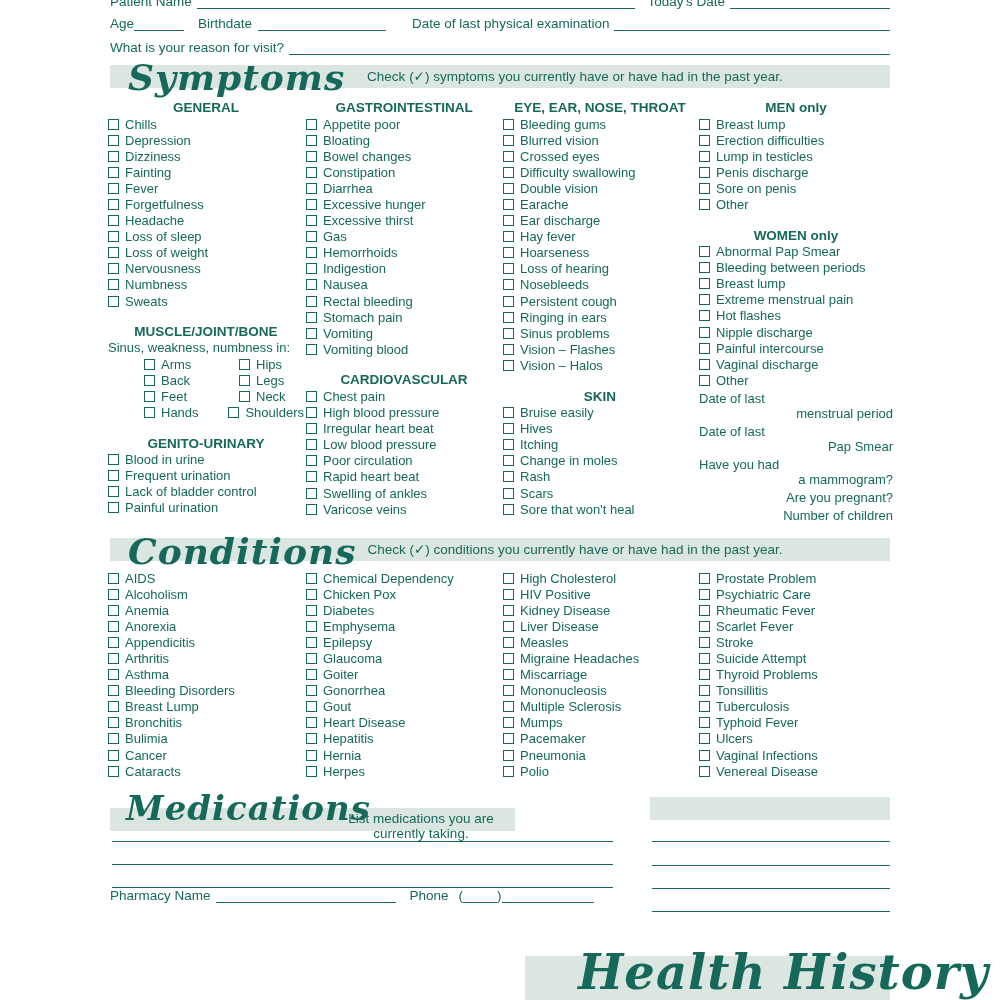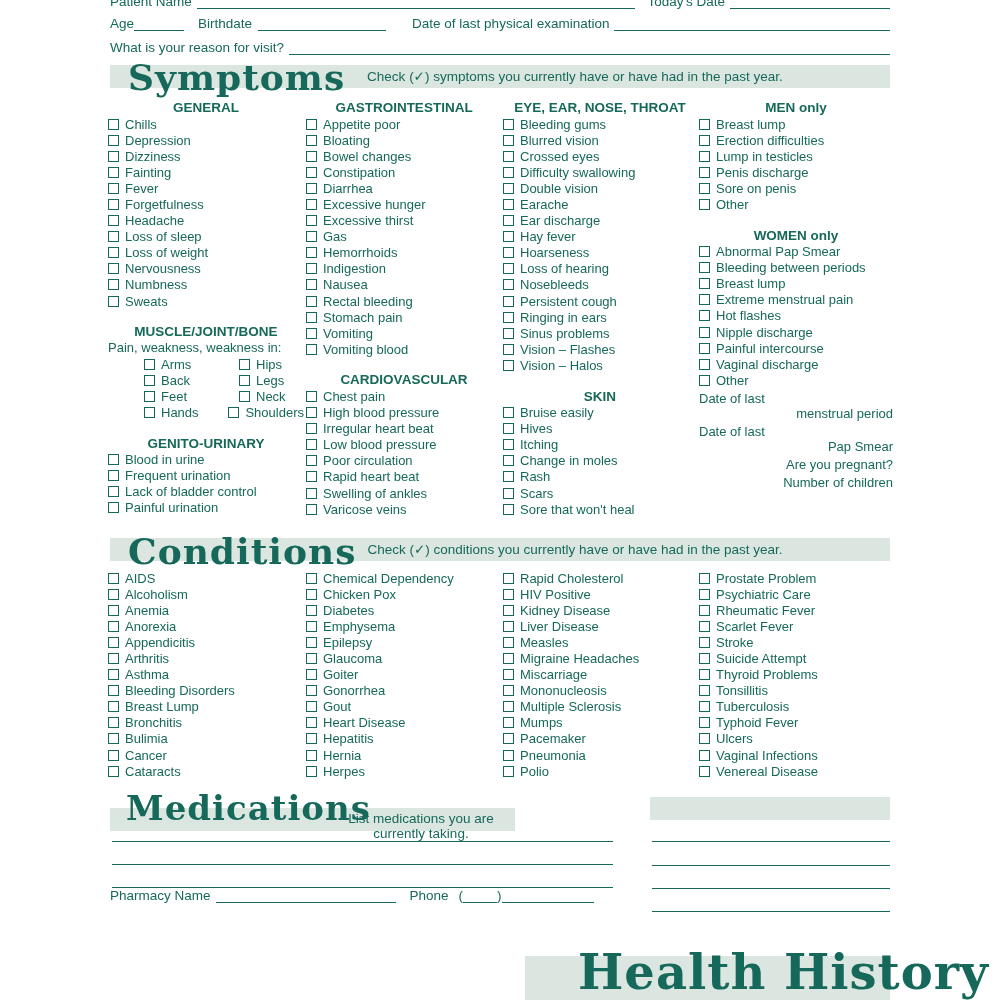--- a/index.html
+++ b/index.html
@@ -12,21 +12,21 @@
   }
   
   .hrow { position:absolute; display:flex; align-items:flex-end; font-size:13.5px; }
   .hrow span.lab { white-space:nowrap; }
   .bl { border-bottom:1.6px solid var(--ink); height:13px; display:inline-block; }
   .fill { flex:1; border-bottom:1.6px solid var(--ink); height:11px; margin-left:5px; }
   
   .band { position:absolute; background:var(--band); height:23px; }
   .script {
     position:absolute; font-family:"DejaVu Serif", serif;
-    font-weight:bold; color:var(--ink); letter-spacing:1px;
+    font-style:italic; font-weight:bold; color:var(--ink); letter-spacing:1px;
     white-space:nowrap;
   }
   .instr { position:absolute; top:3px; left:0; right:0; text-align:center; font-size:13.5px; }
   
   .col { position:absolute; }
   .colh { font-weight:bold; font-size:13.5px; text-align:center; height:16px; white-space:nowrap; }
   .note { font-size:13px; height:16px; white-space:nowrap; }
   .mt { margin-top:15px; }
   .chk { display:flex; align-items:center; height:16.1px; white-space:nowrap; }
   .box { width:11px; height:11px; border:1.6px solid var(--ink); background:#fff; margin-right:6px; flex:none; }
@@ -132,21 +132,21 @@
           <span class="box"></span>
           <span>Numbness</span>
         </label>
 
         <label class="chk">
           <span class="box"></span>
           <span>Sweats</span>
         </label>
       </div>
     <div class="colh mt">MUSCLE/JOINT/BONE</div>
-    <div class="note">Pain, weakness, weakness in:</div>
+    <div class="note">Sinus, weakness, numbness in:</div>
     <div>
 
         <div class="pair-row">
           <label class="chk half">
             <span class="box"></span>
             <span>Arms</span>
           </label>
           <label class="chk">
             <span class="box"></span>
             <span>Hips</span>
@@ -552,20 +552,27 @@
         </div>
 
         <div class="wq-item">
           <div class="wq-l1">Date of last</div>
           <div class="wq-l2">
             <span class="t">Pap Smear</span>
             <span class="fill"></span>
           </div>
         </div>
 
+        <div class="wq-item">
+          <div class="wq-l1">Have you had</div>
+          <div class="wq-l2">
+            <span class="t">a mammogram?</span>
+            <span class="fill"></span>
+          </div>
+        </div>
 
         <div class="wq-item">
 
           <div class="wq-l2">
             <span class="t">Are you pregnant?</span>
             <span class="fill"></span>
           </div>
         </div>
 
         <div class="wq-item">
@@ -719,21 +726,21 @@
           <span class="box"></span>
           <span>Herpes</span>
         </label>
       </div>
   </div>
   <div class="col" style="left:503px; top:570px; width:194px;">
     <div>
 
         <label class="chk">
           <span class="box"></span>
-          <span>Rapid Cholesterol</span>
+          <span>High Cholesterol</span>
         </label>
 
         <label class="chk">
           <span class="box"></span>
           <span>HIV Positive</span>
         </label>
 
         <label class="chk">
           <span class="box"></span>
           <span>Kidney Disease</span>

